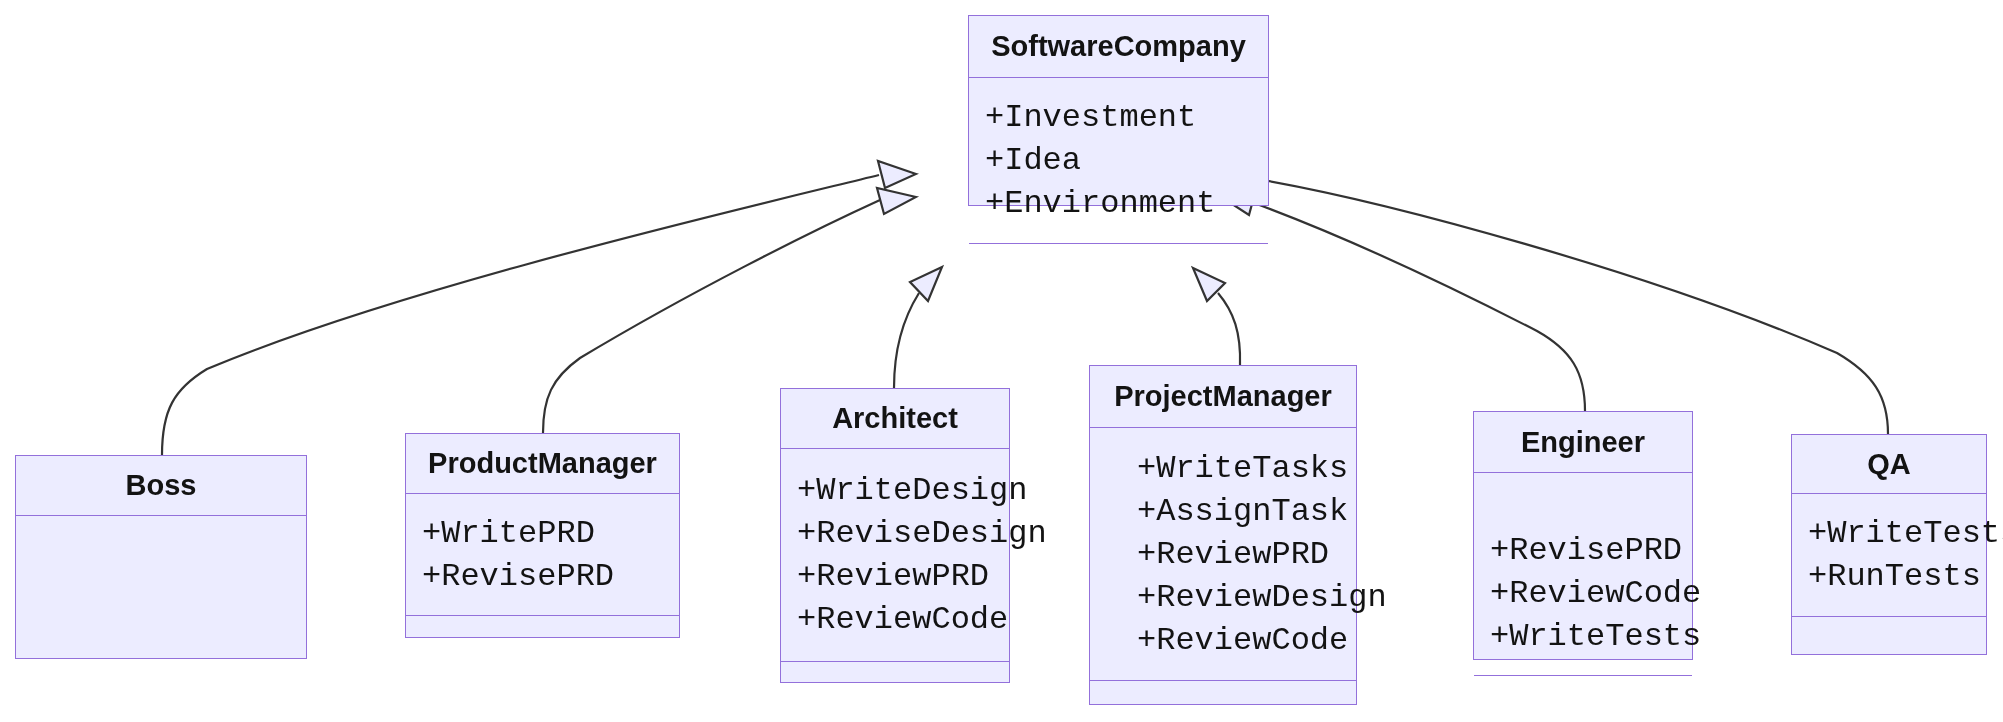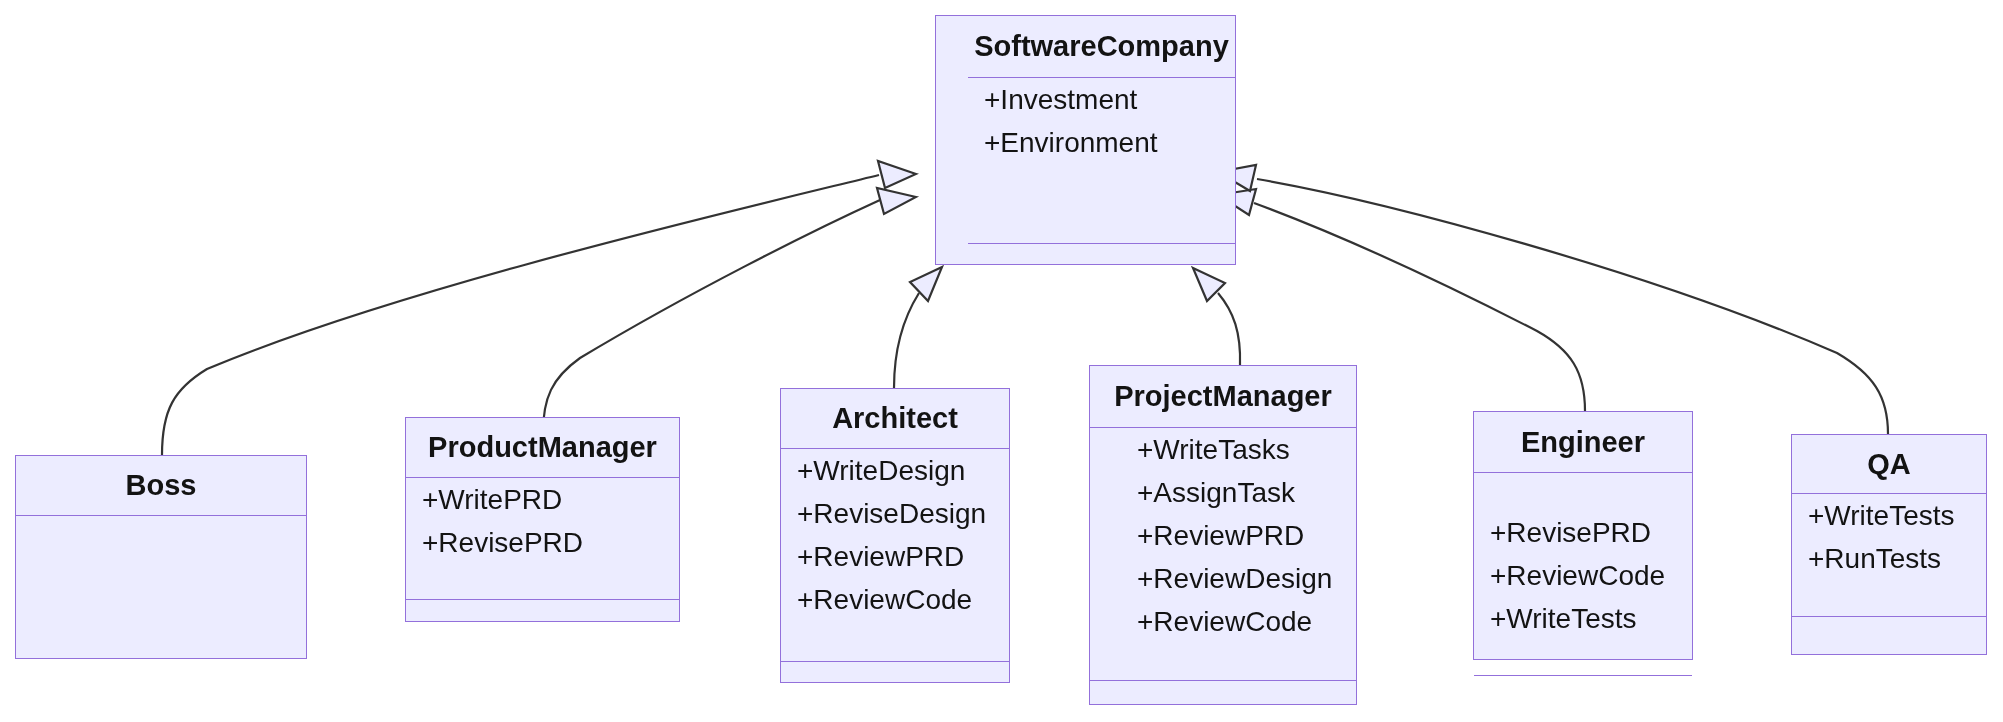--- a/index.html
+++ b/index.html
@@ -51,24 +51,26 @@
     align-items: center;
     justify-content: center;
     font-weight: bold;
     font-size: 29px;
     border-bottom: 1.4px solid var(--node-border);
     flex: 0 0 auto;
   }
   .uml-attrs {
     display: flex;
     flex-direction: column;
+    justify-content: center;
     padding-left: 16px;
-    font-size: 28px;
+    font-size: 32px;
     border-bottom: 1.4px solid var(--node-border);
     flex: 0 0 auto;
+    font-family: Liberation Mono, monospace;
   }
   .uml-attr {
     line-height: 43px;
     white-space: nowrap;
   }
   .uml-methods {
     flex: 1 1 auto;
   }
 </style>
 </head>
@@ -90,35 +92,36 @@
     <path d="M 1240 365 C 1241 333 1234 312 1218 293"></path>
     <polygon points="1193,268 1225,283 1207,301"></polygon>
 
     <path d="M 1585 411 C 1585 372 1571 350 1537 331 C 1430 276 1330 231 1254 203"></path>
     <polygon points="1218,195 1256,189 1249,215"></polygon>
 
     <path d="M 1888 434 C 1888 396 1873 374 1837 353 C 1650 272 1385 201 1257 179"></path>
     <polygon points="1218,172 1256,165 1250,191"></polygon>
   </svg>
 
-  <div class="uml-class" style="left:935px; top:15px; width:301px; height:250px;padding-left:32px;">
+  <div class="uml-class" style="left:968px; top:15px; width:301px; height:191px;">
     <div class="uml-title" style="height:62px;">SoftwareCompany</div>
     <div class="uml-attrs" style="height:166px;">
         <div class="uml-attr">+Investment</div>
+        <div class="uml-attr">+Idea</div>
         <div class="uml-attr">+Environment</div>
       </div>
     <div class="uml-methods"></div>
   </div>
 
   <div class="uml-class" style="left:15px; top:455px; width:292px; height:204px;">
     <div class="uml-title" style="height:60px;">Boss</div>
     <div class="uml-methods"></div>
   </div>
 
-  <div class="uml-class" style="left:405px; top:417px; width:275px; height:205px;">
+  <div class="uml-class" style="left:405px; top:433px; width:275px; height:205px;">
     <div class="uml-title" style="height:60px;">ProductManager</div>
     <div class="uml-attrs" style="height:122px;">
         <div class="uml-attr">+WritePRD</div>
         <div class="uml-attr">+RevisePRD</div>
       </div>
     <div class="uml-methods"></div>
   </div>
 
   <div class="uml-class" style="left:780px; top:388px; width:230px; height:295px;">
     <div class="uml-title" style="height:60px;">Architect</div>

